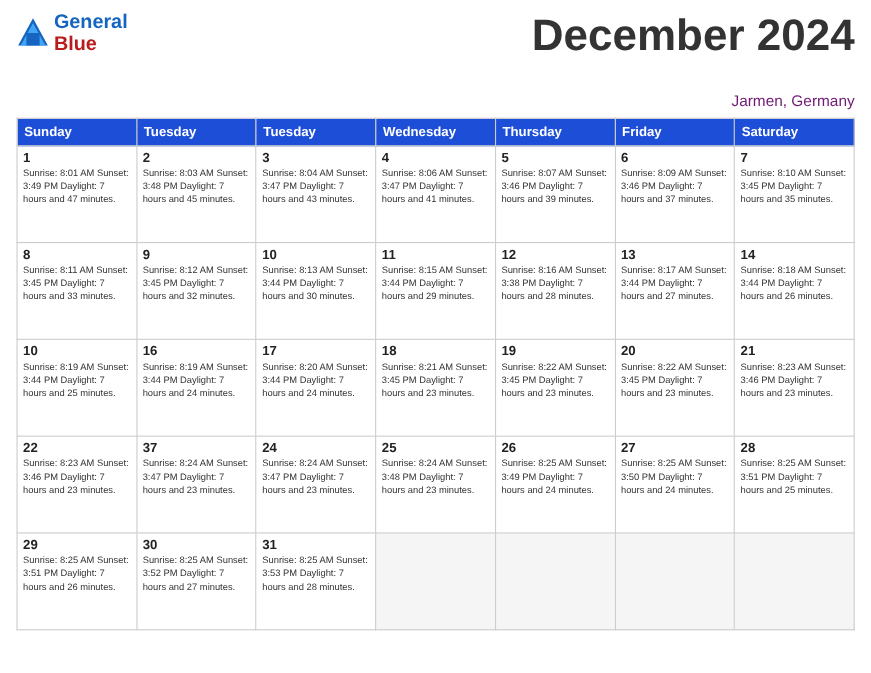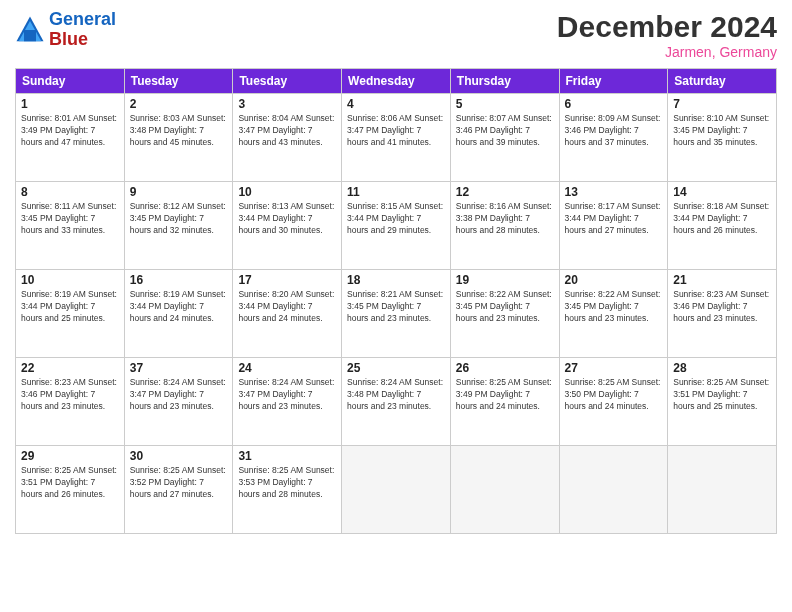--- a/index.html
+++ b/index.html
@@ -37,35 +37,36 @@
     }
     .logo-icon {
       width: 30px;
       height: 30px;
       margin-right: 4px;
     }
     .title-block {
       text-align: right;
     }
     .month-title {
-      font-size: 30px;
+      font-size: 40px;
       font-weight: bold;
       color: #333;
     }
     .location {
       font-size: 14px;
-      color: #ec4899;
+      color: #701a75;
+      margin-top: 28px;
     }
     .calendar {
       width: 100%;
       border-collapse: collapse;
       font-size: 9.5px;
     }
     .calendar th {
-      background-color: #6d28d9;
+      background-color: #1d4ed8;
       color: #fff;
       text-align: left;
       padding: 5px 6px;
       font-size: 12px;
       font-weight: bold;
       border: 1px solid #ccc;
     }
     .calendar td {
       border: 1px solid #ccc;
       vertical-align: top;

